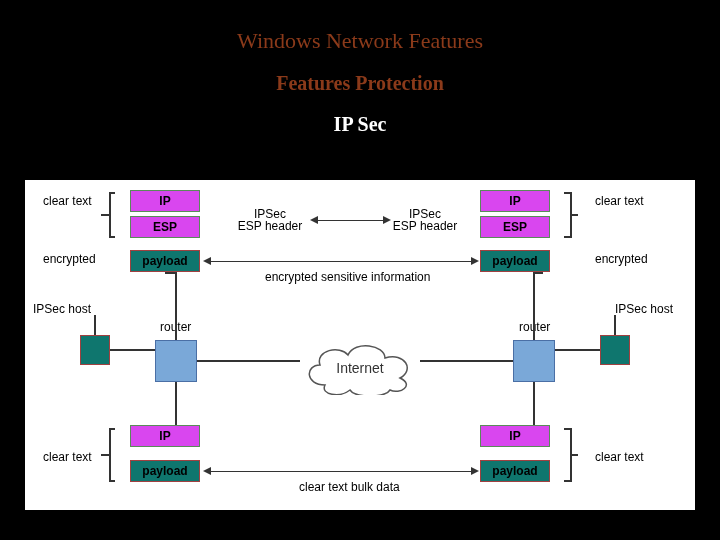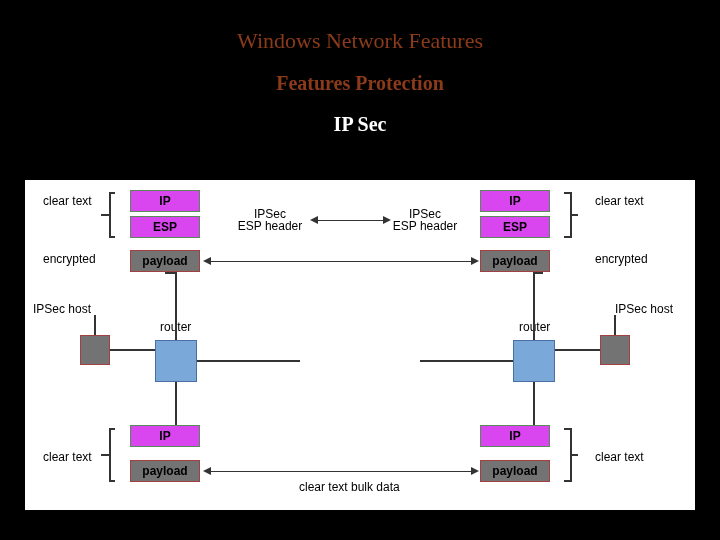--- a/index.html
+++ b/index.html
@@ -45,21 +45,21 @@
     position: absolute;
     border: 1px solid #555;
     display: flex;
     align-items: center;
     justify-content: center;
     font-size: 12px;
     font-weight: bold;
     color: #000;
   }
   .green-box { background: #d946ef; border-color: #5a8a5a; }
-  .red-box   { background: #737373; border-color: #a04040; }
+  .red-box   { background: #0f766e; border-color: #a04040; }
   .blue-box  { background: #7aa8d8; border-color: #4a6fa5; }
   .label {
     position: absolute;
     font-size: 12px;
     color: #000;
   }
   .cloud {
     position: absolute;
     width: 120px;
     height: 55px;
@@ -145,20 +145,21 @@
   <div class="conn conn-h" style="left:539px; top:56px; width:6px;"></div>
   <div class="conn conn-h" style="left:545px; top:34px; width:8px;"></div>
 
   <div class="arrow-head-l" style="left:285px; top:36px;"></div>
   <div class="arrow-line" style="left:293px; top:39.5px; width:65px;"></div>
   <div class="arrow-head-r" style="left:358px; top:36px;"></div>
 
   <div class="arrow-head-l" style="left:178px; top:77px;"></div>
   <div class="arrow-line" style="left:186px; top:80.5px; width:260px;"></div>
   <div class="arrow-head-r" style="left:446px; top:77px;"></div>
+  <div class="label" style="left:240px; top:90px;">encrypted sensitive information</div>
 
   <div class="box red-box" style="left:55px; top:155px; width:30px; height:30px;"></div>
   <div class="box red-box" style="left:575px; top:155px; width:30px; height:30px;"></div>
 
   <div class="box blue-box" style="left:130px; top:160px; width:42px; height:42px;"></div>
   <div class="box blue-box" style="left:488px; top:160px; width:42px; height:42px;"></div>
   <div class="label" style="left:135px; top:140px;">router</div>
   <div class="label" style="left:494px; top:140px;">router</div>
 
   <div class="conn conn-h" style="left:85px; top:169px; width:45px;"></div>
@@ -170,20 +171,26 @@
   <div class="conn conn-v" style="left:589px; top:135px; height:20px;"></div>
 
   <div class="conn conn-v" style="left:150px; top:92px; height:68px;"></div>
   <div class="conn conn-v" style="left:508px; top:92px; height:68px;"></div>
   <div class="conn conn-h" style="left:140px; top:92px; width:10px;"></div>
   <div class="conn conn-h" style="left:508px; top:92px; width:10px;"></div>
 
   <div class="conn conn-v" style="left:150px; top:202px; height:43px;"></div>
   <div class="conn conn-v" style="left:508px; top:202px; height:43px;"></div>
 
+  <div class="cloud">
+    <svg viewBox="0 0 120 55">
+      <path d="M25 45 C5 45 5 25 20 25 C15 10 40 5 48 15 C55 0 85 5 85 18 C105 12 115 30 100 38 C115 45 100 55 90 50 C85 58 55 58 50 50 C40 58 20 55 25 45 Z" fill="#fff" stroke="#555" stroke-width="1.5"></path>
+    </svg>
+    <div class="cloud-text">Internet</div>
+  </div>
 
   <div class="box green-box" style="left:105px; top:245px; width:70px; height:22px;">IP</div>
   <div class="box red-box" style="left:105px; top:280px; width:70px; height:22px;">payload</div>
 
   <div class="box green-box" style="left:455px; top:245px; width:70px; height:22px;">IP</div>
   <div class="box red-box" style="left:455px; top:280px; width:70px; height:22px;">payload</div>
 
   <div class="label" style="left:18px; top:270px;">clear text</div>
   <div class="label" style="left:570px; top:270px;">clear text</div>
 

